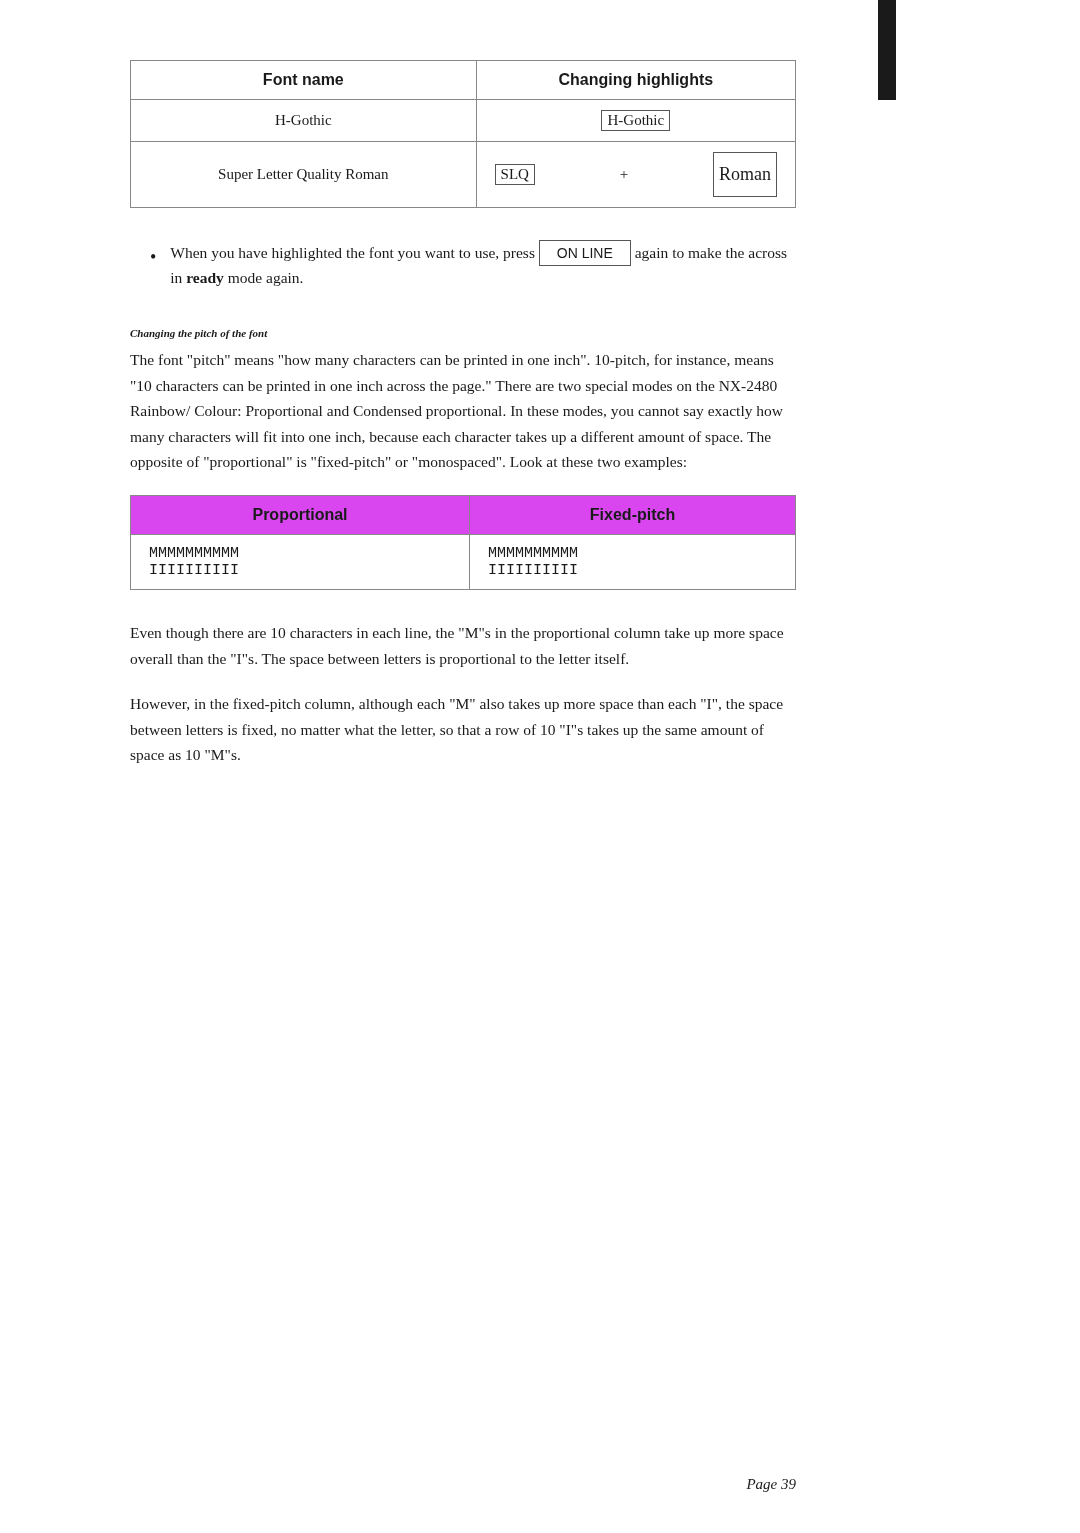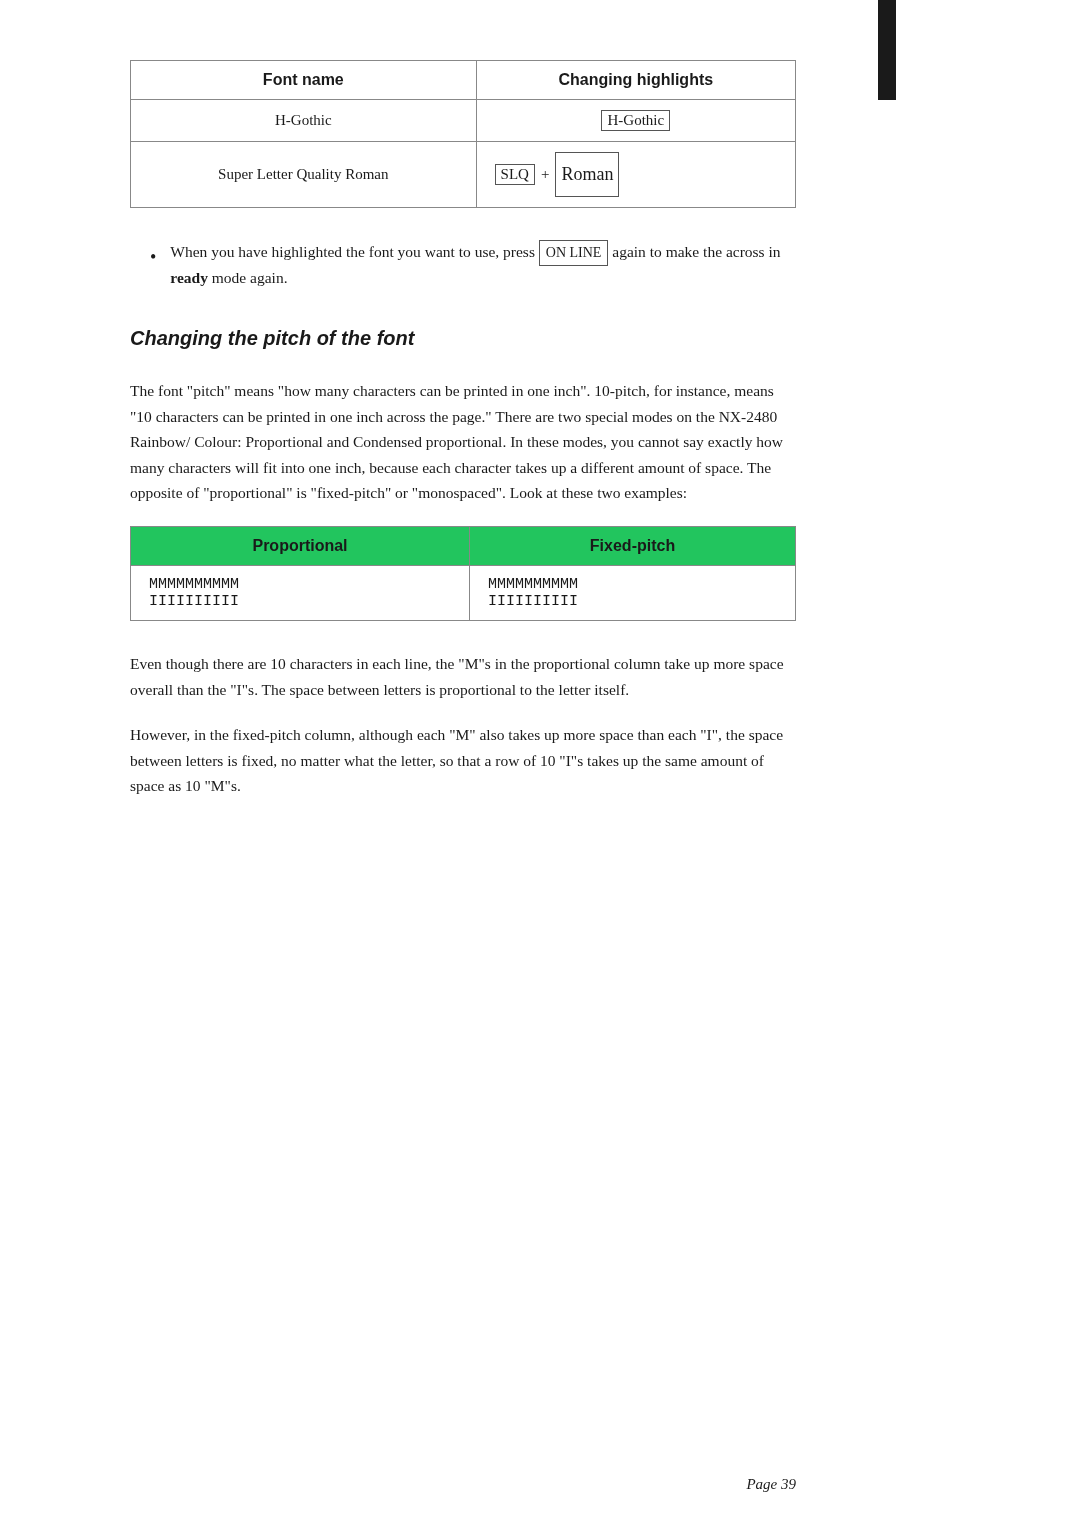--- a/index.html
+++ b/index.html
@@ -67,21 +67,21 @@
       display: inline-block;
       border: 1px solid #555;
       padding: 1px 5px;
       font-size: 15px;
       background: #fff;
     }
 
     .slq-display {
       display: flex;
       align-items: center;
-      justify-content: flex-start;
+      justify-content: space-between;
       gap: 6px;
     }
 
     .slq-box {
       border: 1px solid #555;
       padding: 1px 5px;
       font-size: 15px;
     }
 
     .roman-box {
@@ -111,33 +111,33 @@
     }
 
     .bullet-text {
       flex: 1;
     }
 
     
     .key-btn {
       display: inline-block;
       border: 1px solid #555;
-      padding: 1px 6px;
+      padding: 1px 17px;
       font-size: 14px;
-      font-family: Liberation Serif, serif;
+      font-family: Liberation Sans, sans-serif;
       background: #fff;
     }
 
     
     .section-heading {
       font-style: italic;
       font-weight: bold;
-      font-family: Liberation Sans, sans-serif;
-      font-size: 20px;
-      margin-bottom: 28px;
+      font-family: Liberation Serif, serif;
+      font-size: 11px;
+      margin-bottom: 8px;
       margin-top: 8px;
     }
 
     
     .body-text {
       font-size: 15.5px;
       line-height: 1.65;
       margin-bottom: 20px;
       text-align: left;
     }
@@ -153,21 +153,21 @@
     .pitch-table td {
       border: 1px solid #888;
       padding: 10px 18px;
       font-size: 15px;
     }
 
     .pitch-table th {
       font-weight: bold;
       font-family: Arial, sans-serif;
       text-align: center;
-      background: #22c55e;
+      background: #d946ef;
       font-size: 16px;
     }
 
     .pitch-table td {
       vertical-align: top;
       font-family: 'Courier New', Courier, monospace;
     }
 
     
     .page-number {

